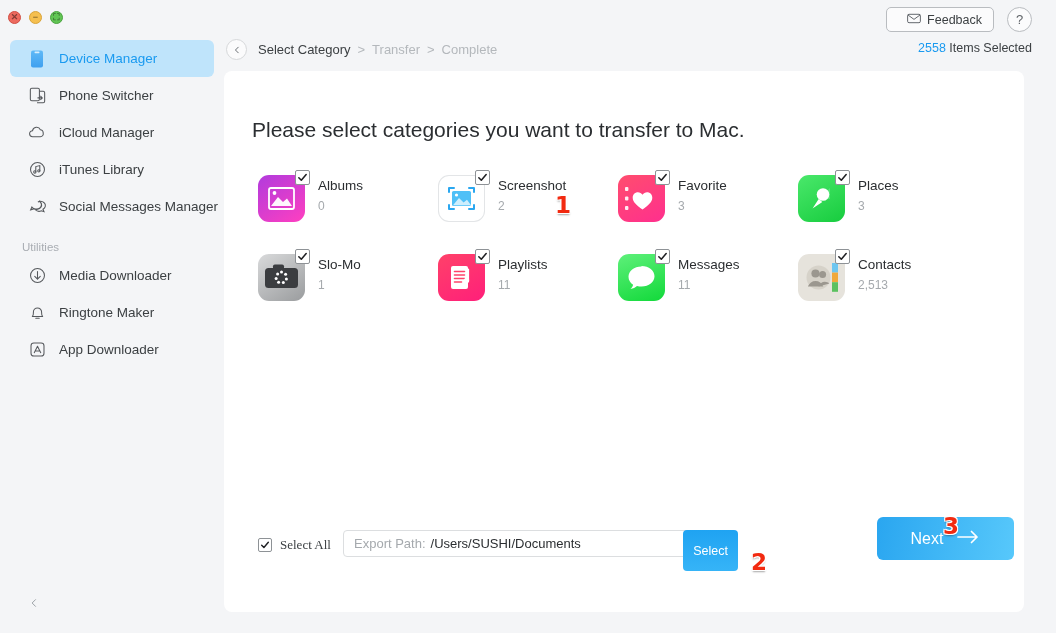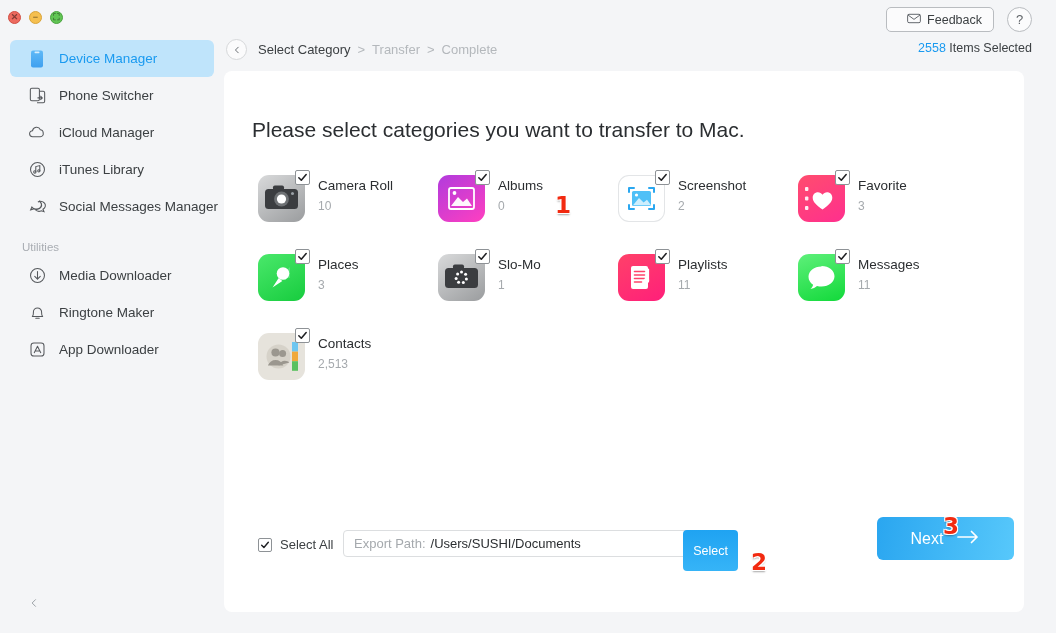--- a/index.html
+++ b/index.html
@@ -122,21 +122,21 @@
 
   
   .ic-inner { position:absolute; inset:0; display:flex;
               align-items:center; justify-content:center; }
   .ic-inner svg { display:block; }
 
   
   .bottom { position:absolute; left:0; bottom:0; width:800px; height:90px; }
   .selectall {
     position:absolute; left:34px; top:15px;
-    display:flex; align-items:center; gap:8px; cursor:pointer;
+    display:flex; align-items:center; gap:8px; cursor:pointer;font-family:Liberation Serif, serif;
   }
   .sa-box {
     width:14px; height:14px; border:1px solid #8e9296; border-radius:2px;
     background:#fff; display:flex; align-items:center; justify-content:center;
   }
   .sa-box svg { width:10px; height:10px; }
   .sa-label { font-size:13px; color:#3c4043; }
 
   .pathbox {
     position:absolute; left:119px; top:8px;
@@ -323,44 +323,20 @@
     <span class="bc-sep">&gt;</span>
     <span class="bc-dim">Complete</span>
   </div>
 
   <div class="card">
 
     <div class="card-title">Please select categories you want to transfer to Mac.</div>
 
     <div class="grid">
 
-      <div class="cat">
-        <div class="cat-icon-wrap">
-          <div class="cat-icon" style="background:linear-gradient(145deg,#d9dadb,#9a9c9e);">
-            <div class="ic-inner">
-              <svg viewBox="0 0 47 47" width="47" height="47">
-                <rect x="7" y="14" width="33" height="20" rx="3.5" fill="#3b3d40"></rect>
-                <rect x="15" y="10.5" width="11" height="5" rx="1.8" fill="#3b3d40"></rect>
-                <circle cx="23.5" cy="24" r="7.4" fill="#6e7174"></circle>
-                <circle cx="23.5" cy="24" r="4.6" fill="#fff"></circle>
-                <circle cx="34.5" cy="18.5" r="1.5" fill="#9aa0a6"></circle>
-              </svg>
-            </div>
-          </div>
-          <div class="cat-check">
-            <svg viewBox="0 0 12 12" fill="none" stroke="#1f2023" stroke-width="1.7" stroke-linecap="round" stroke-linejoin="round">
-                <path d="M2 6.3 4.7 9 10 2.8"></path>
-              </svg>
-          </div>
-        </div>
-        <div class="cat-text">
-          <div class="cat-name">Camera Roll</div>
-          <div class="cat-count">10</div>
-        </div>
-      </div>
 
       <div class="cat">
         <div class="cat-icon-wrap">
           <div class="cat-icon" style="background:linear-gradient(145deg,#b13bdd,#ff3fc0);">
             <div class="ic-inner">
               <svg viewBox="0 0 47 47" width="47" height="47">
                 <rect x="11" y="13" width="25" height="21" rx="2" fill="none" stroke="#fff" stroke-width="1.8"></rect>
                 <path d="M13 31 20 22l5 5 4-3.5 5 7.5z" fill="#fff" opacity=".95"></path>
                 <circle cx="16.5" cy="18" r="1.9" fill="#fff"></circle>
               </svg>

